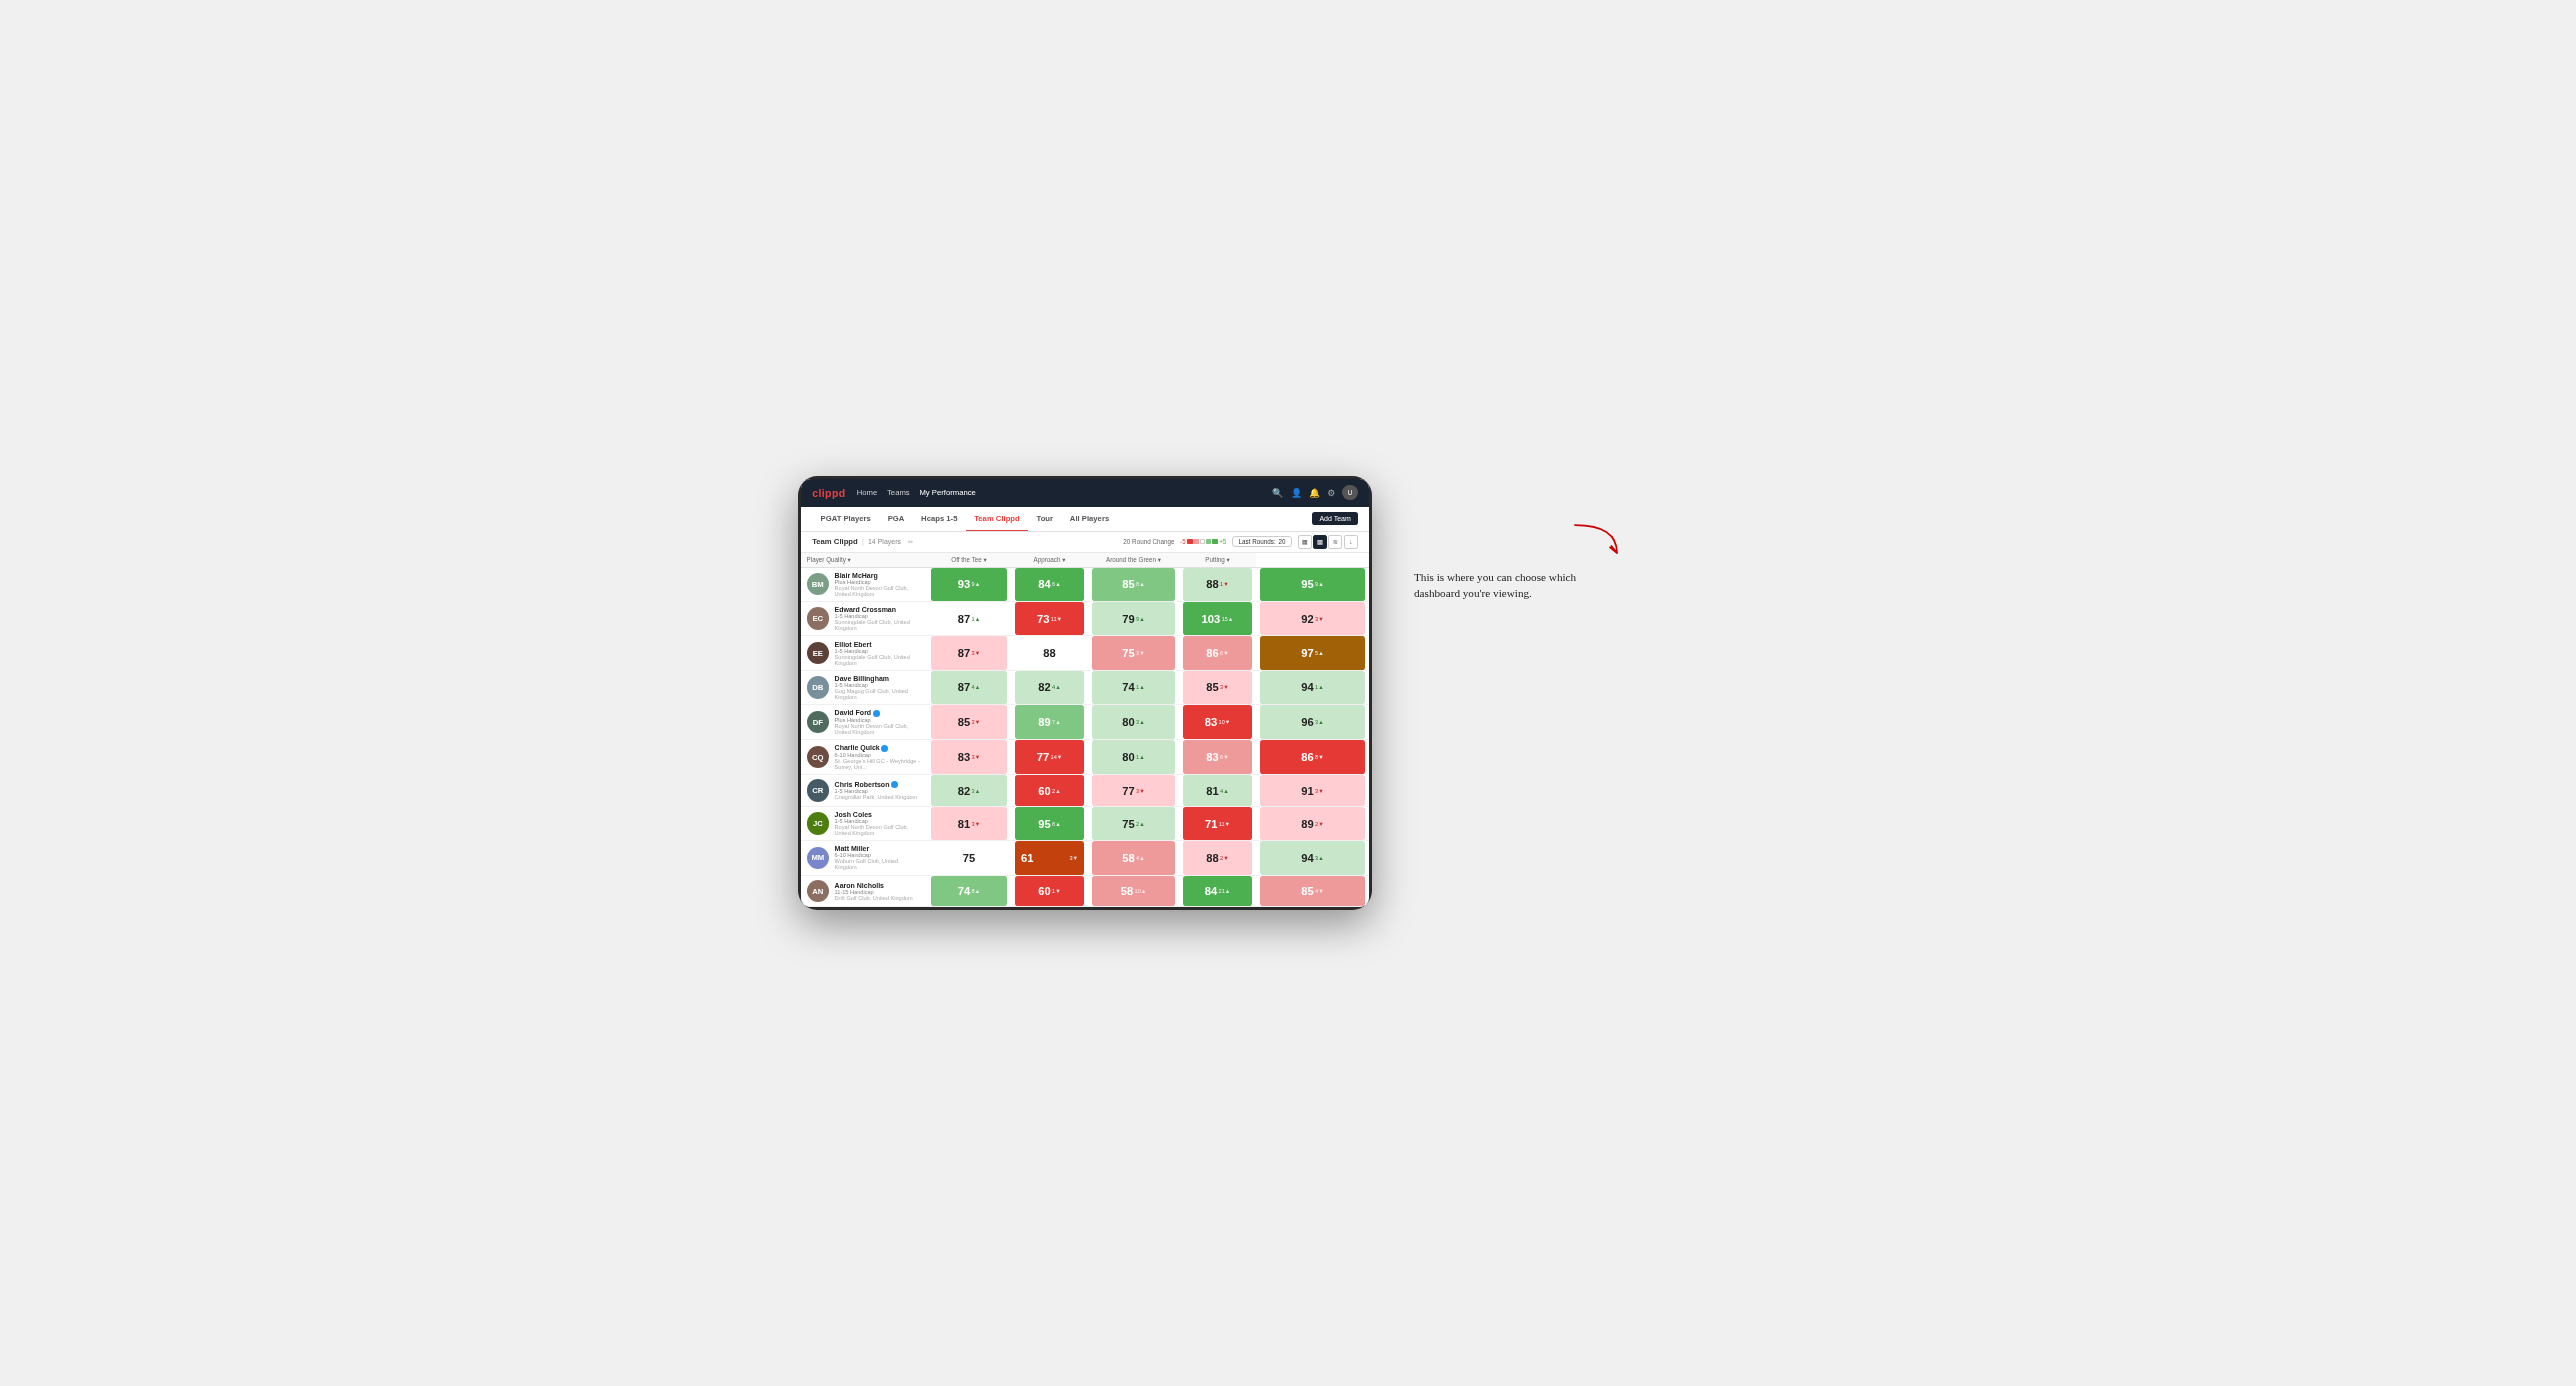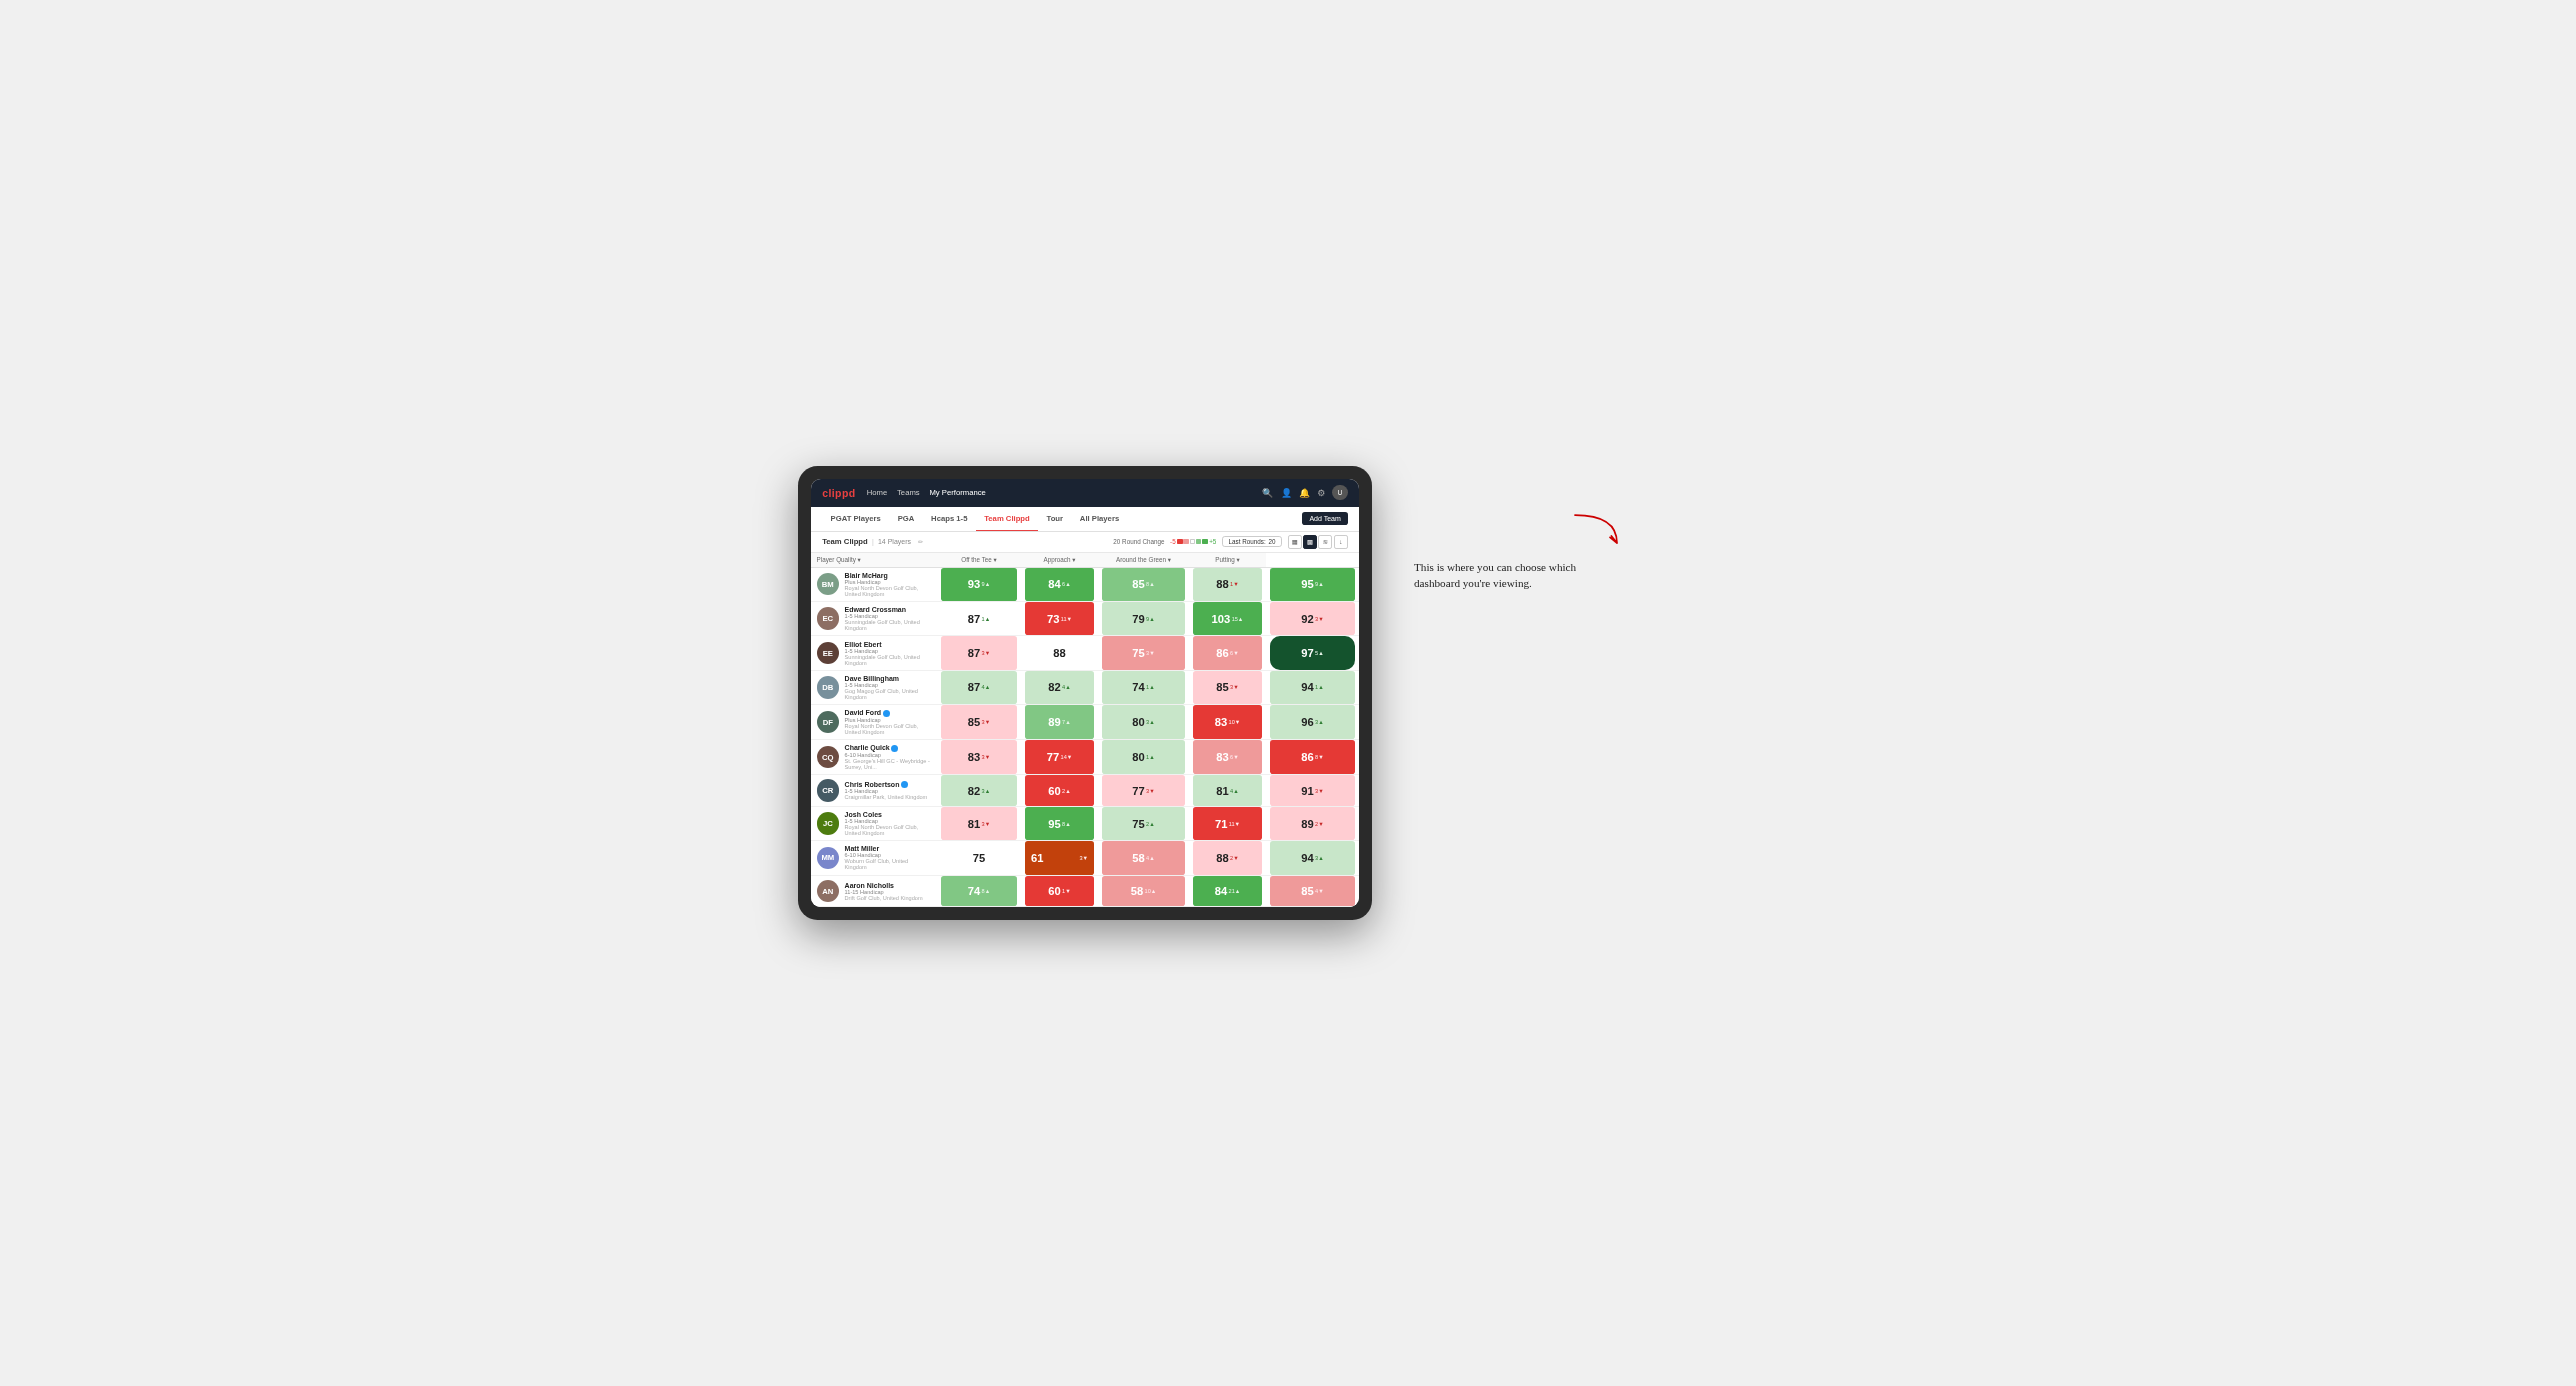--- a/index.html
+++ b/index.html
@@ -18,21 +18,21 @@
       align-items: flex-start;
       gap: 42px;
       width: 100%;
       max-width: 980px;
     }
 
     
     .tablet-frame {
       background: #2a2a2a;
       border-radius: 19.6px;
-      padding: 13px;
+      padding: 3px;
       box-shadow: 0 14px 42px rgba(0,0,0,0.4);
       flex: 0 0 auto;
       width: 574px;
     }
 
     .tablet-screen {
       background: #fff;
       border-radius: 9.8px;
       overflow: hidden;
     }
@@ -593,21 +593,21 @@
                     <span class="metric-change down" style="color: rgb(255, 235, 238);">3▼</span>
                   </div>
                 </td>
                 <td class="metric-cell">
                   <div class="metric-inner" style="background: rgb(239, 154, 154);">
                     <span class="metric-value" style="color: rgb(255, 255, 255);">86</span>
                     <span class="metric-change down" style="color: rgb(255, 235, 238);">6▼</span>
                   </div>
                 </td>
                 <td class="metric-cell">
-                  <div class="metric-inner" style="background: #14532d; border-radius: 10px;">
+                  <div class="metric-inner" style="background: #a16207;">
                     <span class="metric-value" style="color: rgb(255, 255, 255);">97</span>
                     <span class="metric-change up" style="color: rgb(232, 245, 233);">5▲</span>
                   </div>
                 </td>
               </tr>
               <tr>
                 <td>
                   <div class="player-cell">
                     <div class="player-avatar" style="background: rgb(120, 144, 156);">DB</div>
                     <div class="player-info">

